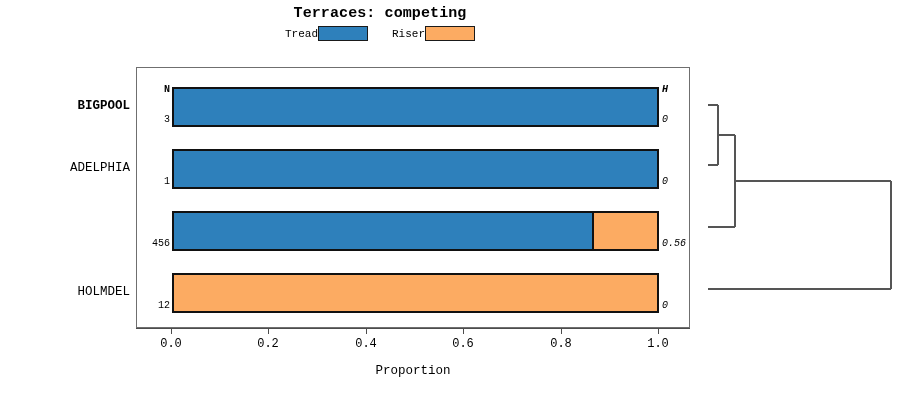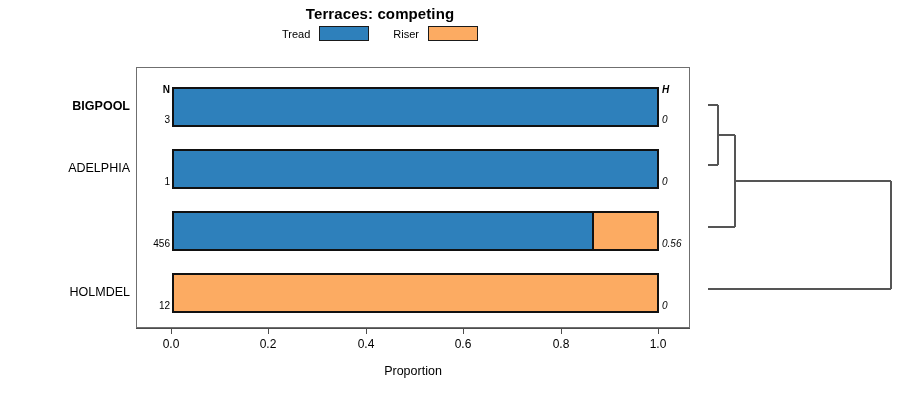--- a/index.html
+++ b/index.html
@@ -5,21 +5,21 @@
   html, body {
     margin: 0;
     padding: 0;
     background: #ffffff;
   }
   #root {
     position: relative;
     width: 900px;
     height: 396px;
     background: #ffffff;
-    font-family: Liberation Sans, sans-serif;
+    font-family: Liberation Mono, monospace;
     overflow: hidden;
   }
   
   #chart-title {
     position: absolute;
     left: 0;
     top: 5px;
     width: 760px;
     text-align: center;
     font-size: 15px;
@@ -33,21 +33,20 @@
     top: 26px;
     width: 760px;
     display: flex;
     justify-content: center;
     align-items: center;
     gap: 24px;
   }
   .legend-entry {
     display: flex;
     align-items: center;
-    gap: 9px;
   }
   .legend-label {
     font-size: 11px;
     color: #000000;
   }
   .legend-swatch {
     width: 50px;
     height: 15px;
     border: 1px solid #1a1a1a;
     box-sizing: border-box;

